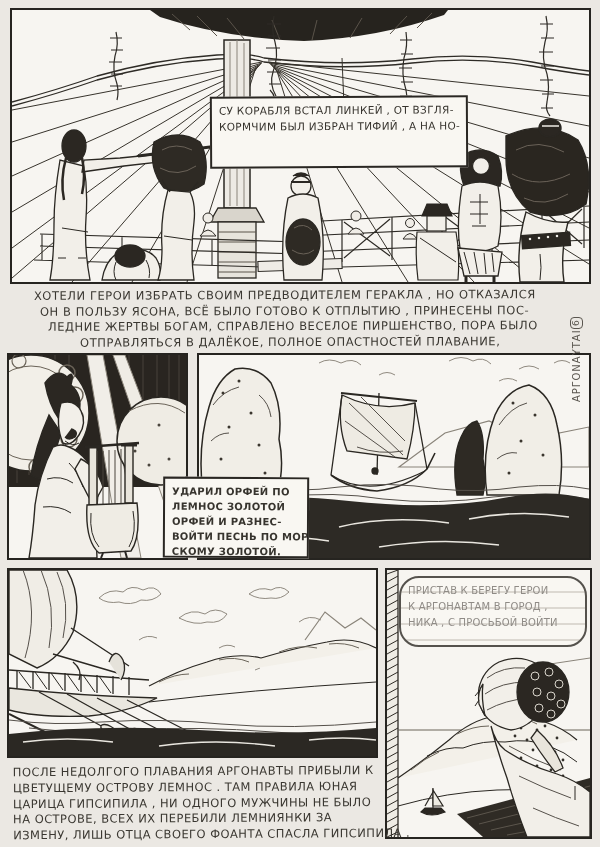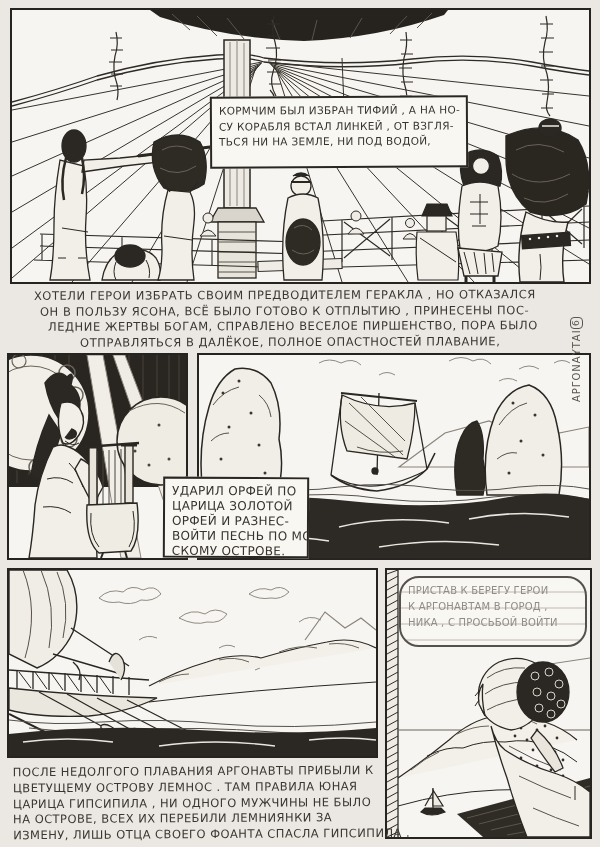--- a/index.html
+++ b/index.html
@@ -6,22 +6,22 @@
   body{background:#d8d5d0;font-family:"DejaVu Sans",sans-serif;}
   .page{position:relative;width:600px;height:847px;background:#ebe8e3;overflow:hidden;
         box-shadow:0 0 6px rgba(0,0,0,.3);}
   .panel{position:absolute;background:#f7f5f1;border:2px solid #262420;box-sizing:border-box;overflow:hidden;}
   .panel svg{display:block;}
   .cap{position:absolute;background:#f9f7f2;border:2px solid #2a2723;box-sizing:border-box;
        padding:5px 6px 4px 7px;color:#37342e;white-space:nowrap;overflow:hidden;z-index:5;}
   .cap .ln{white-space:nowrap;}
   .cap-deck{left:210px;top:96px;width:258px;height:72px;font-size:10.5px;line-height:15.5px;
             letter-spacing:.3px;transform:rotate(-.3deg);}
-  .cap-orpheus{left:163px;top:477px;width:146px;height:81px;font-size:12px;line-height:15px;
-            letter-spacing:.3px;transform:rotate(.3deg);}
+  .cap-orpheus{left:163px;top:477px;width:146px;height:81px;font-size:10px;line-height:15px;
+            letter-spacing:.3px;transform:rotate(.3deg);font-weight:bold;}
   .cap-lemnos{left:399px;top:576px;width:188px;height:71px;font-size:10px;line-height:16px;
             letter-spacing:.2px;color:#8f8b86;border-color:#55524d;
             background-image:repeating-linear-gradient(to bottom,rgba(0,0,0,0) 0 13.5px,#dcd8d1 13.5px 15px,rgba(0,0,0,0) 15px 16px);border-radius:20px;}
   .nar{position:absolute;color:#3a3731;white-space:nowrap;z-index:4;}
   .nar .ln{white-space:nowrap;}
   .nar-mid{left:34px;top:288px;font-size:11.5px;line-height:15.5px;letter-spacing:.55px;transform:rotate(-.2deg);}
   .nar-mid .ln:nth-child(2){padding-left:6px;}
   .nar-mid .ln:nth-child(3){padding-left:14px;}
   .nar-mid .ln:nth-child(4){padding-left:46px;}
   .nar-bottom{left:13px;top:764px;font-size:11.5px;line-height:15.8px;letter-spacing:.45px;transform:rotate(-.35deg);}
@@ -189,23 +189,22 @@
         <circle cx="518" cy="229" r="2" fill="#efece6"></circle>
           <circle cx="527" cy="228" r="2" fill="#efece6"></circle>
         <circle cx="536" cy="227" r="2" fill="#efece6"></circle>
           <circle cx="545" cy="226" r="2" fill="#efece6"></circle>
         <path d="M528,244 q2,14 0,26" stroke-width="1" fill="none"></path>
       </g>
     </svg>
   </div>
 
   <div class="cap cap-deck">
+    <div class="ln">СУ КОРАБЛЯ ВСТАЛ ЛИНКЕЙ , ОТ ВЗГЛЯ-</div>
     <div class="ln">КОРМЧИМ БЫЛ ИЗБРАН ТИФИЙ , А НА НО-</div>
-    <div class="ln">СУ КОРАБЛЯ ВСТАЛ ЛИНКЕЙ , ОТ ВЗГЛЯ-</div>
-    <div class="ln">ТЬСЯ НИ НА ЗЕМЛЕ, НИ ПОД ВОДОЙ,</div>
   </div>
 
   <div class="nar nar-mid">
     <div class="ln">ХОТЕЛИ ГЕРОИ ИЗБРАТЬ СВОИМ ПРЕДВОДИТЕЛЕМ ГЕРАКЛА , НО ОТКАЗАЛСЯ</div>
     <div class="ln">ОН В ПОЛЬЗУ ЯСОНА, ВСЁ БЫЛО ГОТОВО К ОТПЛЫТИЮ , ПРИНЕСЕНЫ ПОС-</div>
     <div class="ln">ЛЕДНИЕ ЖЕРТВЫ БОГАМ, СПРАВЛЕНО ВЕСЕЛОЕ ПИРШЕНСТВО, ПОРА БЫЛО</div>
     <div class="ln">ОТПРАВЛЯТЬСЯ В ДАЛЁКОЕ, ПОЛНОЕ ОПАСТНОСТЕЙ ПЛАВАНИЕ,</div>
   </div>
 
   <div class="signature">
@@ -321,24 +320,24 @@
       <path d="M0,152 Q70,136 150,146 Q240,156 310,142 Q352,134 390,144 L390,203 L0,203 Z" fill="#2d2a25"></path>
       <g fill="none" stroke="#e9e6df" stroke-width="1.6">
         <path d="M10,166 q40,-10 90,-2 M140,172 q50,-12 110,-4 M270,164 q50,-10 100,-2"></path>
         <path d="M30,186 q50,-8 100,0 M180,192 q60,-10 120,-2 M0,196 q20,-6 40,-2"></path>
       </g>
     </svg>
   </div>
 
   <div class="cap cap-orpheus">
     <div class="ln">УДАРИЛ ОРФЕЙ ПО</div>
-    <div class="ln">ЦАРИЦА ЗОЛОТОЙ</div>
+    <div class="ln">ЛЕМНОС ЗОЛОТОЙ</div>
     <div class="ln">ОРФЕЙ И РАЗНЕС-</div>
     <div class="ln">ВОЙТИ ПЕСНЬ ПО МОР-</div>
-    <div class="ln">СКОМУ ОСТРОВЕ.</div>
+    <div class="ln">СКОМУ ЗОЛОТОЙ.</div>
   </div>
 
   <div class="panel" style="left:7px;top:568px;width:371px;height:190px;">
     <svg width="367" height="186" viewBox="0 0 367 186">
 
       <g fill="none" stroke="#908a80" stroke-width="1">
         <path d="M90,28 q10,-10 24,-6 q8,-8 20,-2 q12,-6 18,4 q-8,8 -20,6 q-10,6 -22,2 q-12,2 -20,-4"></path>
         <path d="M170,48 q12,-10 26,-4 q10,-8 22,0 q-6,10 -20,8 q-12,4 -28,-4"></path>
         <path d="M240,24 q10,-8 22,-4 q10,-6 18,2 q-8,8 -18,6 q-12,2 -22,-4"></path>
         <path d="M290,52 q10,-8 22,-2 M130,70 q8,-6 18,-2 M210,78 q8,-5 16,-1"></path>

